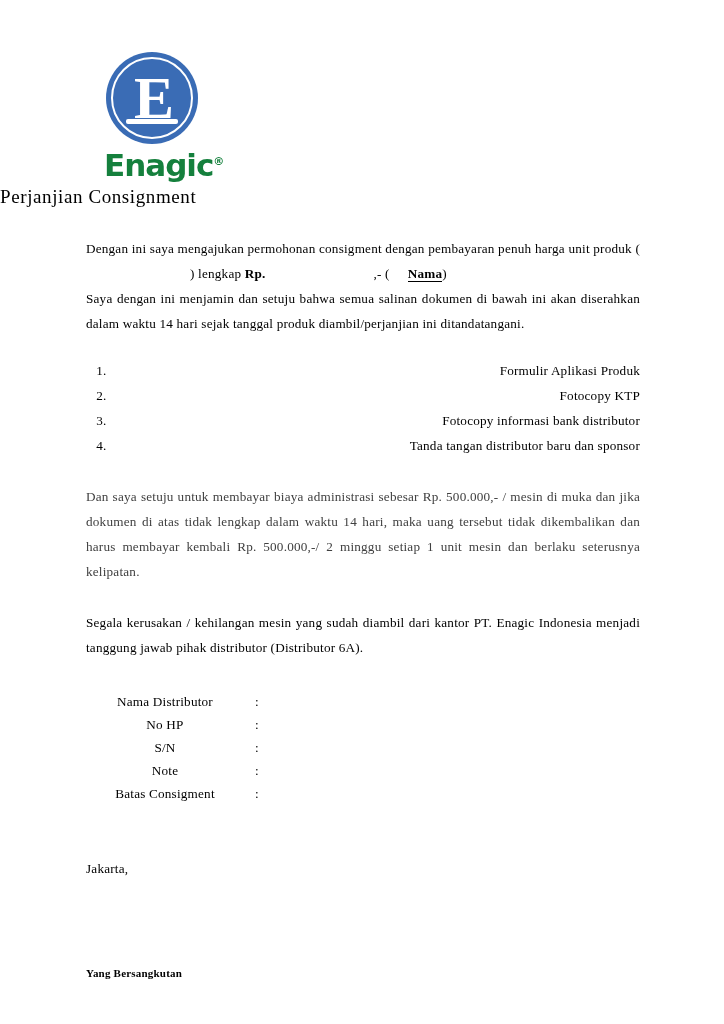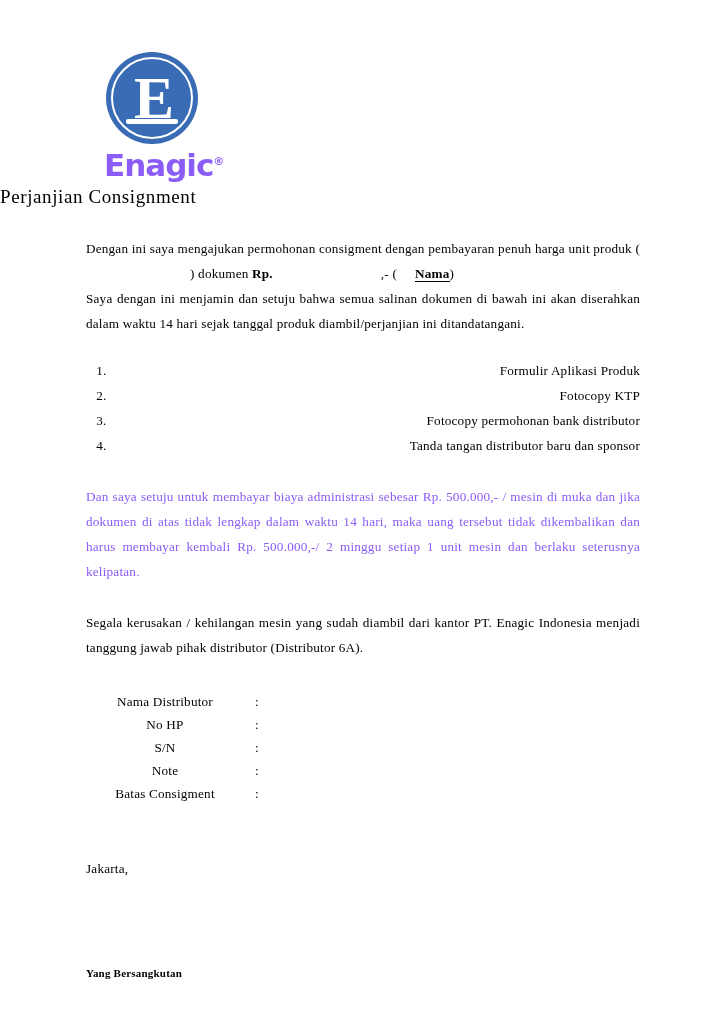--- a/index.html
+++ b/index.html
@@ -69,21 +69,21 @@
     position: absolute;
     left: 20px;
     bottom: 20px;
     width: 52px;
     height: 5px;
     background: #ffffff;
     border-radius: 2px;
   }
   .logo-word {
     margin-top: 6px;
-    color: #8b5cf6;
+    color: #15803d;
     font-family: "DejaVu Sans", "Liberation Sans", sans-serif;
     font-size: 31px;
     font-weight: bold;
     letter-spacing: -1px;
     line-height: 1;
     position: relative;
     display: inline-block;
   }
   .logo-reg {
     font-size: 11px;
@@ -140,21 +140,21 @@
     letter-spacing: 0.2px;
   }
   ol.doclist li {
     padding-left: 14px;
     margin: 0;
     text-align: right;
   }
 
   p.red {
     margin: 26px 0 0 0;
-    color: #8b5cf6;
+    color: #404040;
     text-align: justify;
     font-size: 13.2px;
     line-height: 25px;
     letter-spacing: 0.2px;
   }
 
   p.after-red {
     margin: 26px 0 0 0;
   }
 
@@ -202,28 +202,28 @@
       <div class="logo-e">E</div>
       <div class="logo-bar"></div>
     </div>
     <div class="logo-word"><span>Enagic</span><span class="logo-reg">®</span></div>
   </div>
 
   <div class="doc-title">Perjanjian Consignment</div>
 
   <div class="content">
 
-    <p class="para"><span>Dengan ini saya mengajukan permohonan consigment dengan pembayaran penuh harga unit produk (</span><span class="gap-paren"></span><span>) dokumen</span> <b class="bold">Rp.</b><span class="gap-amount"></span><span>,- (</span><span class="gap-unit"></span><b class="bold underline-ish">Nama</b><span>)</span></p>
+    <p class="para"><span>Dengan ini saya mengajukan permohonan consigment dengan pembayaran penuh harga unit produk (</span><span class="gap-paren"></span><span>) lengkap</span> <b class="bold">Rp.</b><span class="gap-amount"></span><span>,- (</span><span class="gap-unit"></span><b class="bold underline-ish">Nama</b><span>)</span></p>
 
     <p class="para">Saya dengan ini menjamin dan setuju bahwa semua salinan dokumen di bawah ini akan diserahkan dalam waktu 14 hari sejak tanggal produk diambil/perjanjian ini ditandatangani.</p>
 
     <ol class="doclist">
       <li>Formulir Aplikasi Produk</li>
       <li>Fotocopy KTP</li>
-      <li>Fotocopy permohonan bank distributor</li>
+      <li>Fotocopy informasi bank distributor</li>
       <li>Tanda tangan distributor baru dan sponsor</li>
     </ol>
 
     <p class="red">Dan saya setuju untuk membayar biaya administrasi sebesar Rp. 500.000,- / mesin di muka dan jika dokumen di atas tidak lengkap dalam waktu 14 hari, maka uang tersebut tidak dikembalikan dan harus membayar kembali Rp. 500.000,-/ 2 minggu setiap 1 unit mesin dan berlaku seterusnya kelipatan.</p>
 
     <p class="para after-red">Segala kerusakan / kehilangan mesin yang sudah diambil dari kantor PT. Enagic Indonesia menjadi tanggung jawab pihak distributor (Distributor 6A).</p>
 
     <table class="fields">
       <tbody>
         <tr>

